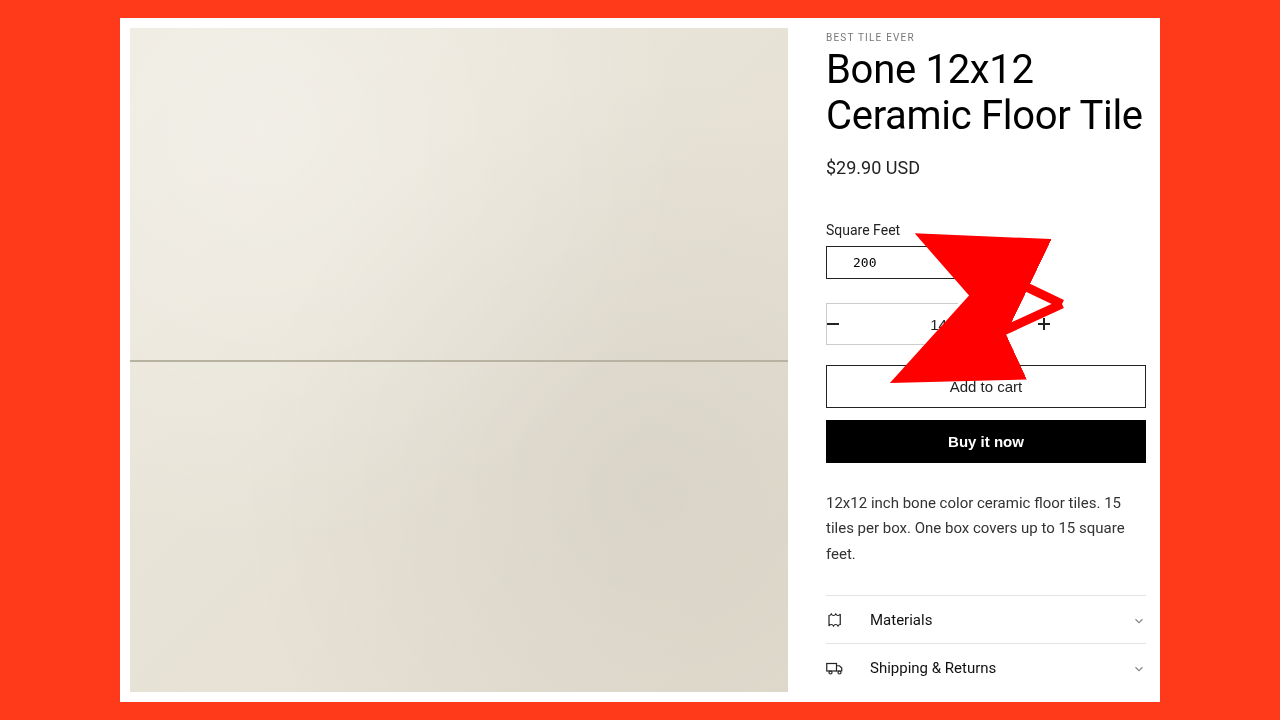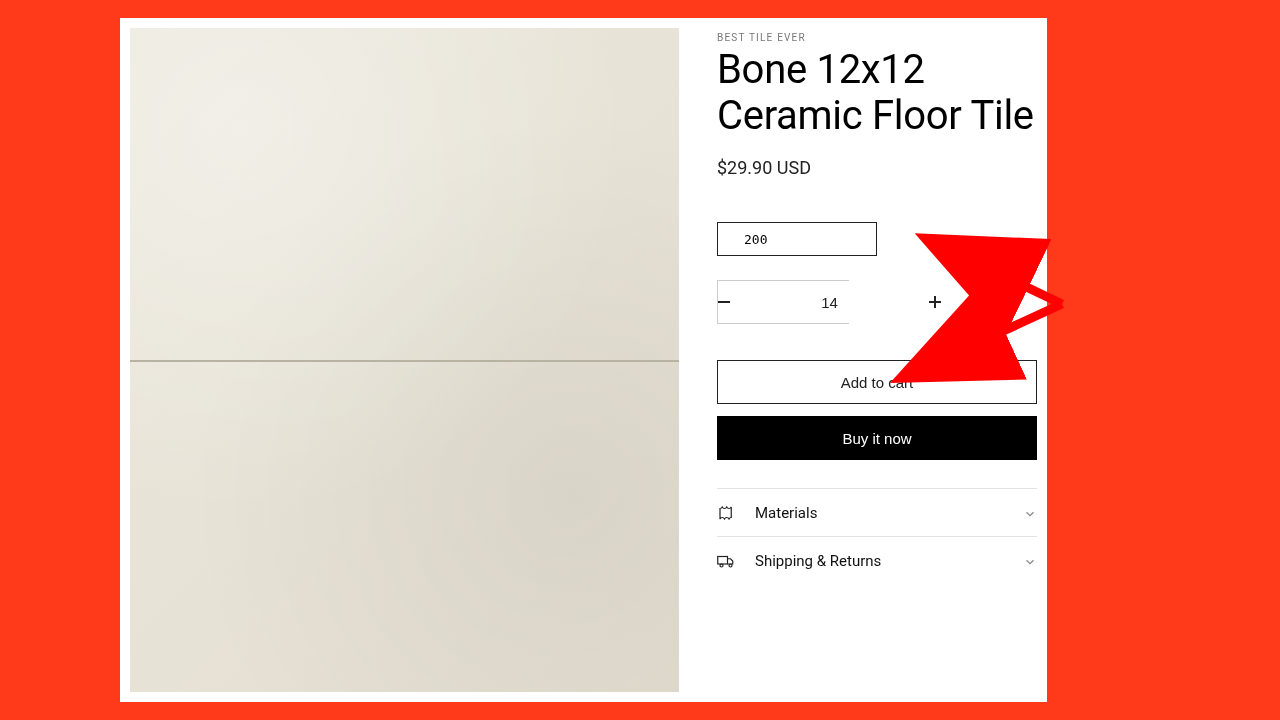--- a/index.html
+++ b/index.html
@@ -8,21 +8,21 @@
     width: 1280px;
     height: 720px;
     font-family: -apple-system, BlinkMacSystemFont, "Segoe UI", Roboto, Helvetica, Arial, sans-serif;
     overflow: hidden;
     position: relative;
   }
   .page-card {
     position: absolute;
     left: 120px;
     top: 18px;
-    width: 927px;
+    width: 1040px;
     height: 684px;
     background: #fff;
     display: flex;
     padding: 10px;
   }
   .product-image {
     width: 658px;
     height: 664px;
     background: #e7e3d8;
     position: relative;
@@ -131,45 +131,45 @@
     cursor: pointer;
     display: flex;
     align-items: center;
     justify-content: center;
   }
   .btn-outline {
     background: #fff;
     border: 1px solid #222;
     color: #222;
     margin-bottom: 12px;
-    margin-top: 16px;
   }
   .btn-solid {
     background: #000;
     color: #fff;
     border: none;
     margin-bottom: 28px;
+    font-weight: bold;
   }
   .description {
     font-size: 15px;
     color: #333;
     line-height: 1.7;
     width: 310px;
     margin-bottom: 28px;
   }
   .accordion {
     width: 320px;
     border-top: 1px solid #e3e3e3;
   }
   .acc-row {
     height: 48px;
     border-bottom: 1px solid #e3e3e3;
     display: flex;
     align-items: center;
-    gap: 20px;
+    gap: 26px;
     cursor: pointer;
   }
   .acc-row:last-child { border-bottom: none; }
   .acc-icon {
     width: 18px;
     height: 18px;
     display: flex;
     align-items: center;
     justify-content: center;
     color: #222;
@@ -200,40 +200,42 @@
   </div>
 
   <div class="product-info">
 
     <div class="vendor">BEST TILE EVER</div>
 
     <h1 class="title">Bone 12x12 Ceramic Floor Tile</h1>
 
     <div class="price">$29.90 USD</div>
 
+    <div class="field-label">Square Feet</div>
     <input class="sqft-input" value="200" style="">
 
     <div class="qty-stepper">
       <button class="qty-btn">
         <svg width="12" height="2" viewBox="0 0 12 2">
             <rect width="12" height="2" fill="currentColor"></rect>
           </svg>
       </button>
       <input class="qty-value" value="14" style="">
       <button class="qty-btn">
         <svg width="12" height="12" viewBox="0 0 12 12">
             <rect x="5" width="2" height="12" fill="currentColor"></rect>
             <rect y="5" width="12" height="2" fill="currentColor"></rect>
           </svg>
       </button>
     </div>
 
     <button class="btn btn-outline">Add to cart</button>
     <button class="btn btn-solid">Buy it now</button>
 
+    <p class="description">12x12 inch bone color ceramic floor tiles.  15 tiles per box.  One box covers up to 15 square feet.</p>
 
     <div class="accordion">
       <div class="acc-row">
         <span class="acc-icon">
           <svg width="18" height="18" viewBox="0 0 24 24" fill="none" stroke="currentColor" stroke-width="1.6">
             <path d="M4 6c2 0 3-2 3-2s1 2 3 2 3-2 3-2 1 2 3 2 3-2 3-2v14c-2 0-3 2-3 2s-1-2-3-2-3 2-3 2-1-2-3-2-3 2-3 2V6z"></path>
           </svg>
         </span>
         <span class="acc-label">Materials</span>
         <span class="chevron">

